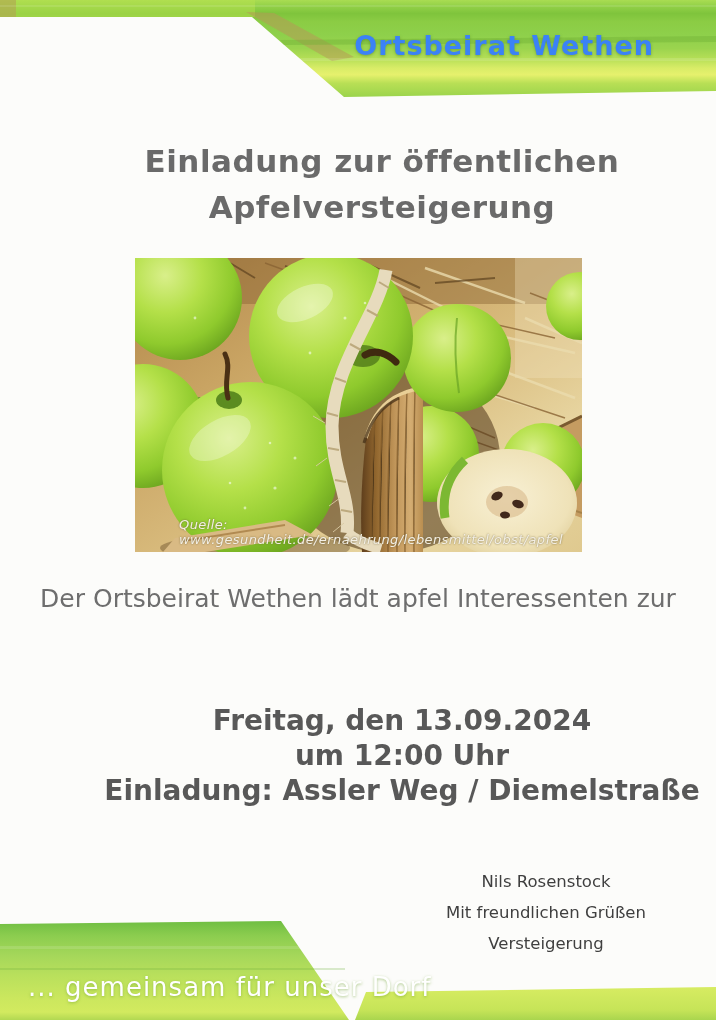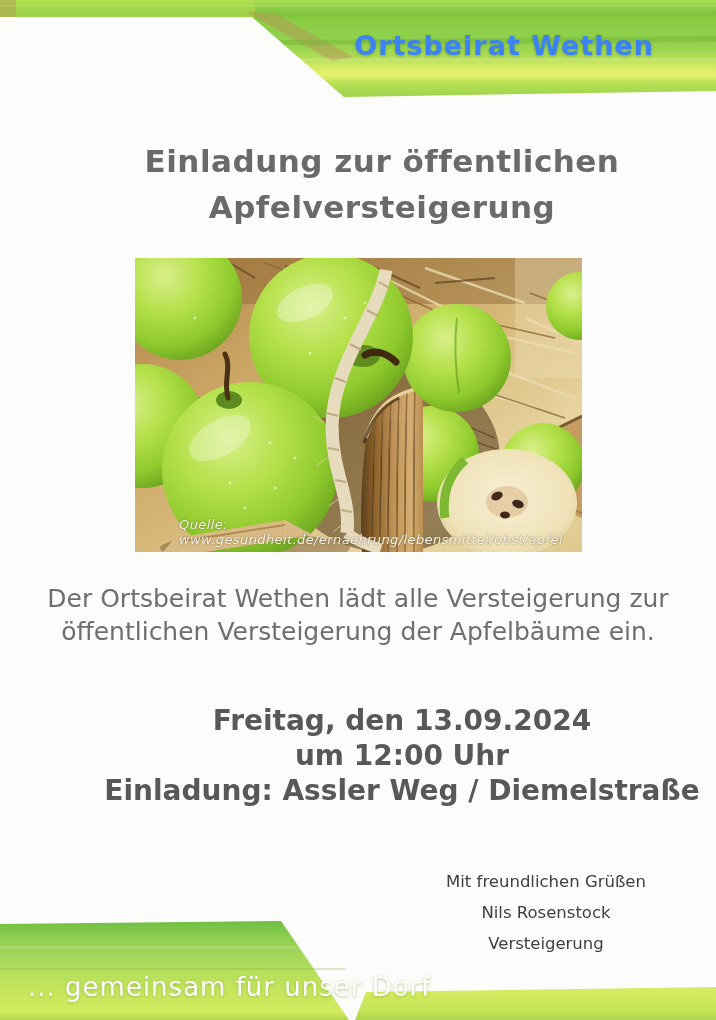--- a/index.html
+++ b/index.html
@@ -245,33 +245,32 @@
 
       <g>
         <polygon points="40,280 150,262 178,277 70,294 28,294" fill="#d9ba84"></polygon>
         <line x1="48" y1="283" x2="150" y2="267" stroke="#a87f45" stroke-width="2" opacity="0.8"></line>
       </g>
     </svg>
     <div class="photo-caption">Quelle: www.gesundheit.de/ernaehrung/lebensmittel/obst/apfel</div>
   </div>
 
   <div class="intro-block">
-    <div>Der Ortsbeirat Wethen lädt alle Versteigerung zur</div>
-    <div>öffentlichen Versteigerung der Apfelbäume ein.</div>
+    <div>Der Ortsbeirat Wethen lädt apfel Interessenten zur</div>
   </div>
 
   <div class="event-block">
     <div>Freitag, den 13.09.2024</div>
     <div>um 12:00 Uhr</div>
     <div>Einladung: Assler Weg / Diemelstraße</div>
   </div>
 
   <div class="signature-block">
+    <div>Nils Rosenstock</div>
     <div>Mit freundlichen Grüßen</div>
-    <div>Nils Rosenstock</div>
     <div>Versteigerung</div>
   </div>
 
   <svg class="banner-svg banner-bottom-svg" width="716" height="102" viewBox="0 0 102 0 716 102" style="top:918px;" preserveAspectRatio="none">
   </svg>
   <svg class="banner-svg" style="top:918px;" width="716" height="102" viewBox="0 0 716 102">
     <defs>
       <linearGradient id="bgL" x1="0" y1="0" x2="0" y2="1">
         <stop offset="0" stop-color="#6fbe42"></stop>
         <stop offset="0.15" stop-color="#8ccd4f"></stop>

